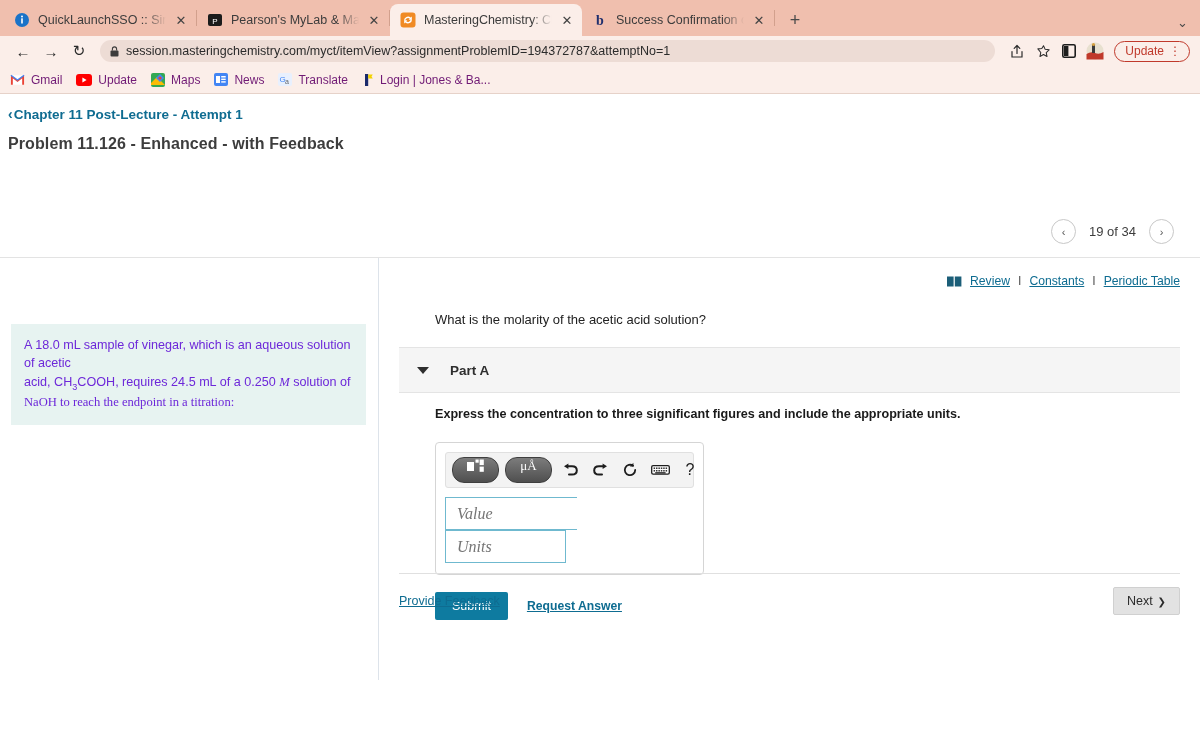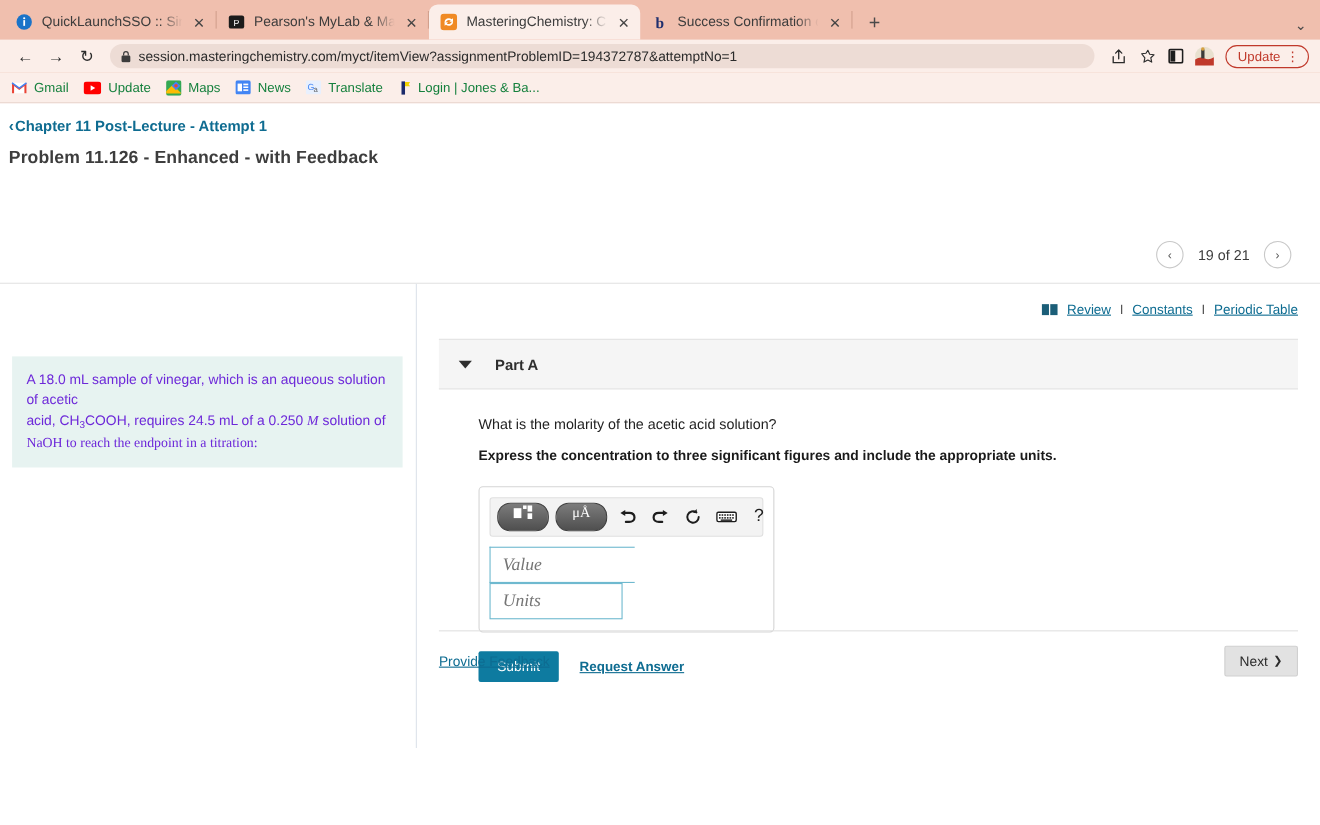--- a/index.html
+++ b/index.html
@@ -106,21 +106,21 @@
   #bookmarks-bar {
     height: 28px;
     background: #fbeee9;
     display: flex; align-items: center;
     padding: 0 10px;
     gap: 14px;
     border-bottom: 1px solid #e6d2c9;
   }
   .bookmark {
     display: flex; align-items: center; gap: 6px;
-    font-size: 12px; color: #15803d;
+    font-size: 12px; color: #701a75;
     white-space: nowrap;
   }
 
   
   #page { position: relative; background: #fff; height: 586px; }
 
   #breadcrumb {
     display: flex; align-items: center;
     padding: 12px 0 0 8px;
     font-size: 13.5px; font-weight: bold;
@@ -454,21 +454,21 @@
 
   <div id="breadcrumb">
     <span class="chev">‹</span>
     <span>Chapter 11 Post-Lecture - Attempt 1</span>
   </div>
 
   <div id="page-title">Problem 11.126 - Enhanced - with Feedback</div>
 
   <div id="pager">
     <div class="pager-circle">‹</div>
-    <div id="pager-label">19 of 21</div>
+    <div id="pager-label">19 of 34</div>
     <div class="pager-circle">›</div>
   </div>
 
   <div id="content-divider"></div>
 
   <div id="content">
 
     <div id="left-panel">
       <div id="problem-box">
         <div id="problem-text">
@@ -486,26 +486,26 @@
           <rect x="0" y="0.5" width="6.6" height="10" fill="#1b5e78"></rect>
           <rect x="7.8" y="0.5" width="6.6" height="10" fill="#1b5e78"></rect>
         </svg>
         <a>Review</a>
         <span class="pipe">I</span>
         <a>Constants</a>
         <span class="pipe">I</span>
         <a>Periodic Table</a>
       </div>
 
+      <div id="question-text">What is the molarity of the acetic acid solution?</div>
+
       <div id="part-a-header">
         <div id="part-a-caret"></div>
         <div id="part-a-label">Part A</div>
       </div>
-
-      <div id="question-text">What is the molarity of the acetic acid solution?</div>
       <div id="instruction-text">Express the concentration to three significant figures and include the appropriate units.</div>
 
       <div id="answer-box">
         <div id="answer-toolbar">
 
           <div class="tool-btn">
             <svg width="19" height="16" viewBox="0 0 19 16">
               <rect x="1" y="4" width="7" height="9" fill="#fff"></rect>
               <rect x="9.5" y="1.5" width="3.2" height="3.2" fill="#fff"></rect>
               <rect x="13.6" y="1.5" width="4.2" height="5.6" fill="#fff"></rect>

